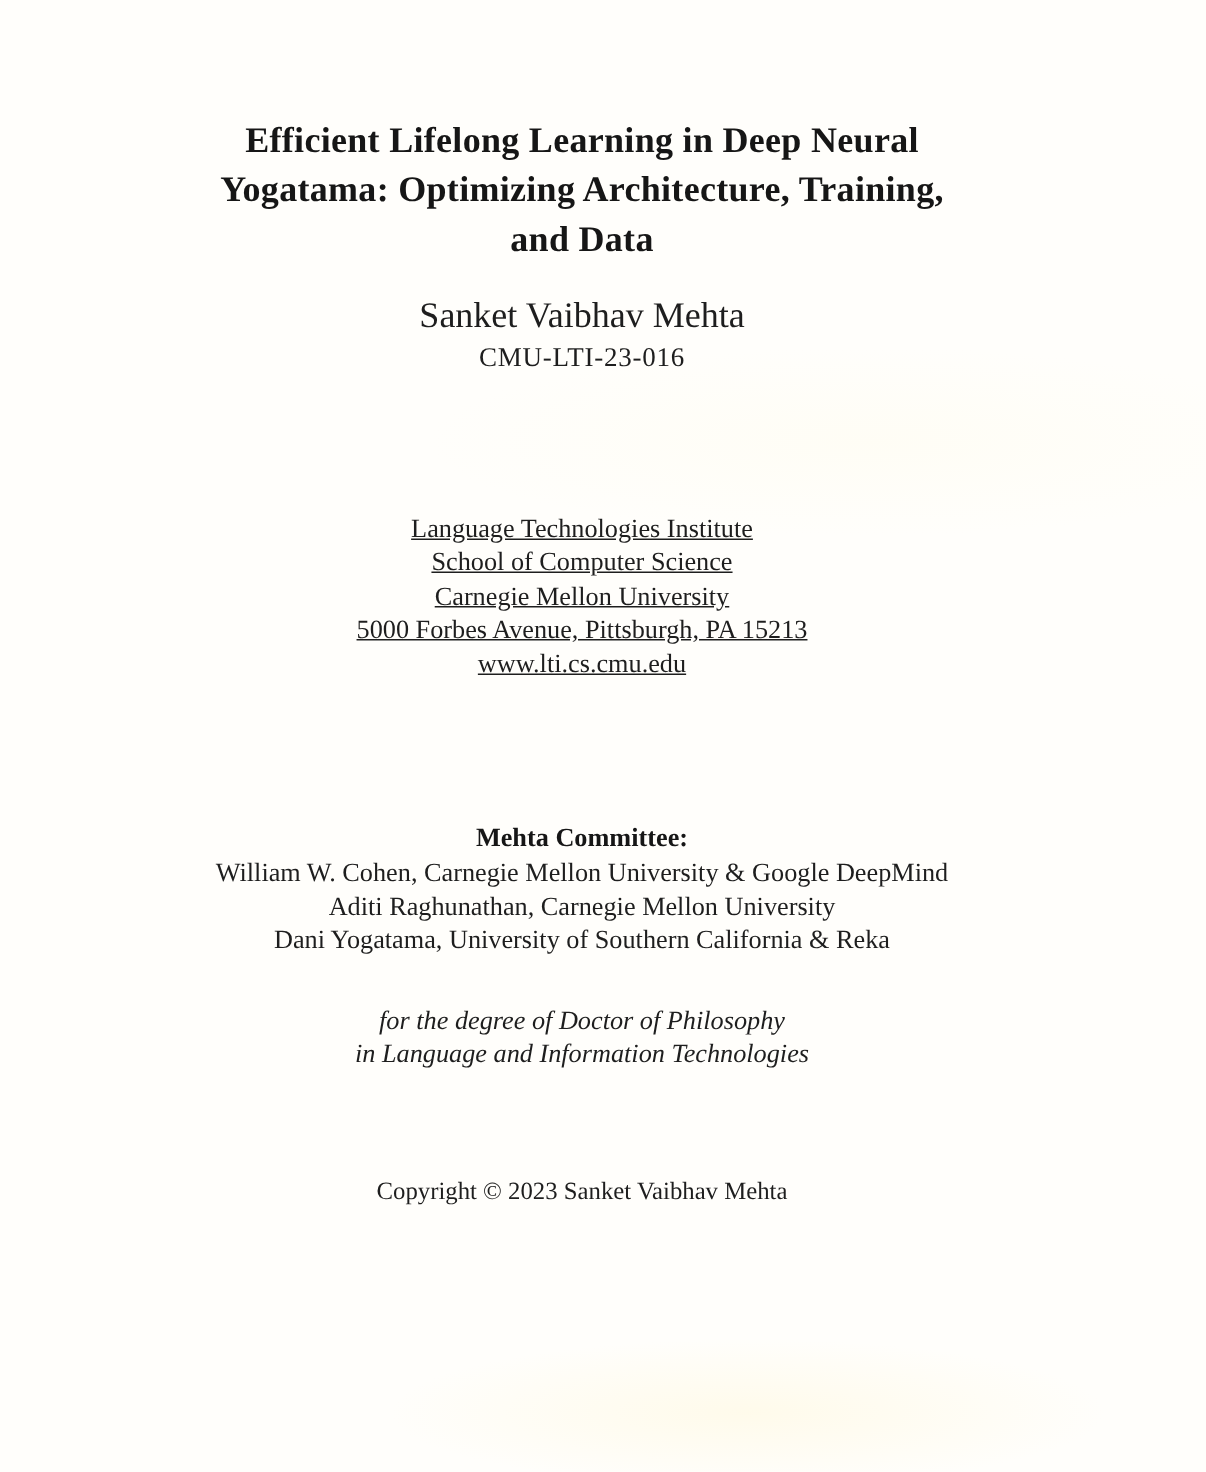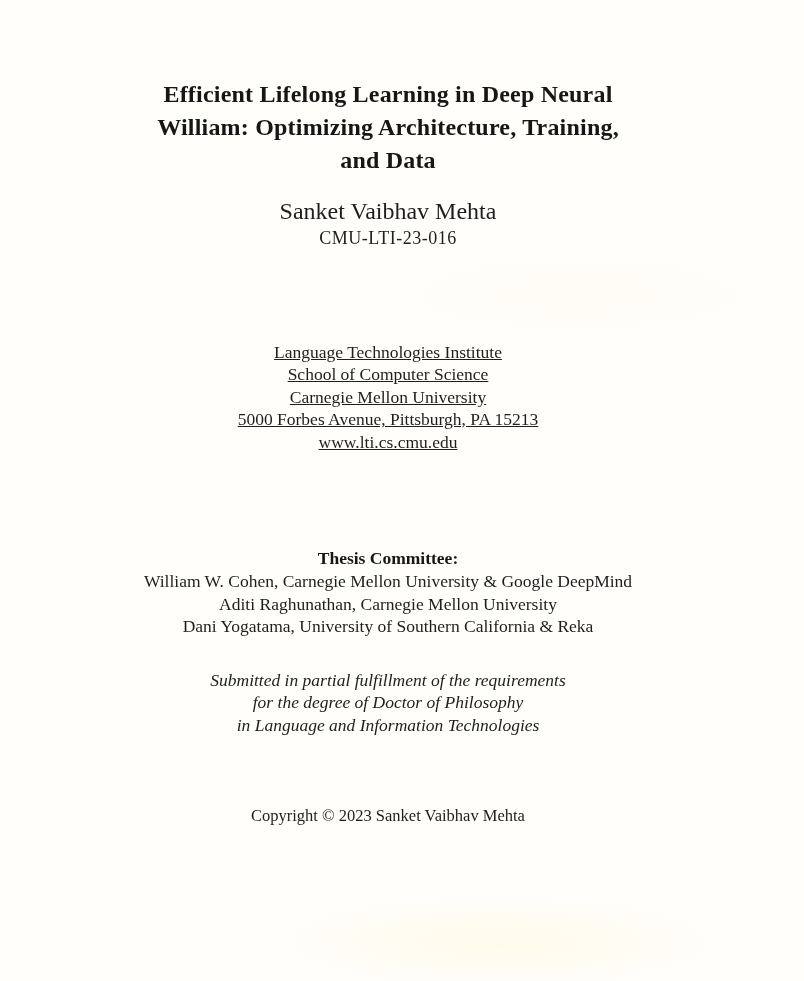--- a/index.html
+++ b/index.html
@@ -79,45 +79,44 @@
   }
 </style>
 </head>
 <body>
 
 <div class="page">
   <div class="content">
 
     <div class="title">
       <div>Efficient Lifelong Learning in Deep Neural</div>
-      <div>William: Optimizing Architecture, Training,</div>
+      <div>Yogatama: Optimizing Architecture, Training,</div>
       <div>and Data</div>
     </div>
 
     <div class="author">Sanket Vaibhav Mehta</div>
 
     <div class="report-id">CMU-LTI-23-016</div>
 
     <div class="affiliation">
       <div>Language Technologies Institute</div>
       <div>School of Computer Science</div>
       <div>Carnegie Mellon University</div>
       <div>5000 Forbes Avenue, Pittsburgh, PA 15213</div>
       <div>www.lti.cs.cmu.edu</div>
     </div>
 
-    <div class="committee-heading">Thesis Committee:</div>
+    <div class="committee-heading">Mehta Committee:</div>
     <div class="committee">
       <div>William W. Cohen, Carnegie Mellon University &amp; Google DeepMind</div>
       <div>Aditi Raghunathan, Carnegie Mellon University</div>
       <div>Dani Yogatama, University of Southern California &amp; Reka</div>
     </div>
 
     <div class="submission">
-      <div>Submitted in partial fulfillment of the requirements</div>
       <div>for the degree of Doctor of Philosophy</div>
       <div>in Language and Information Technologies</div>
     </div>
 
     <div class="copyright">Copyright © 2023 Sanket Vaibhav Mehta</div>
 
   </div>
 </div>
 
 </body></html>

